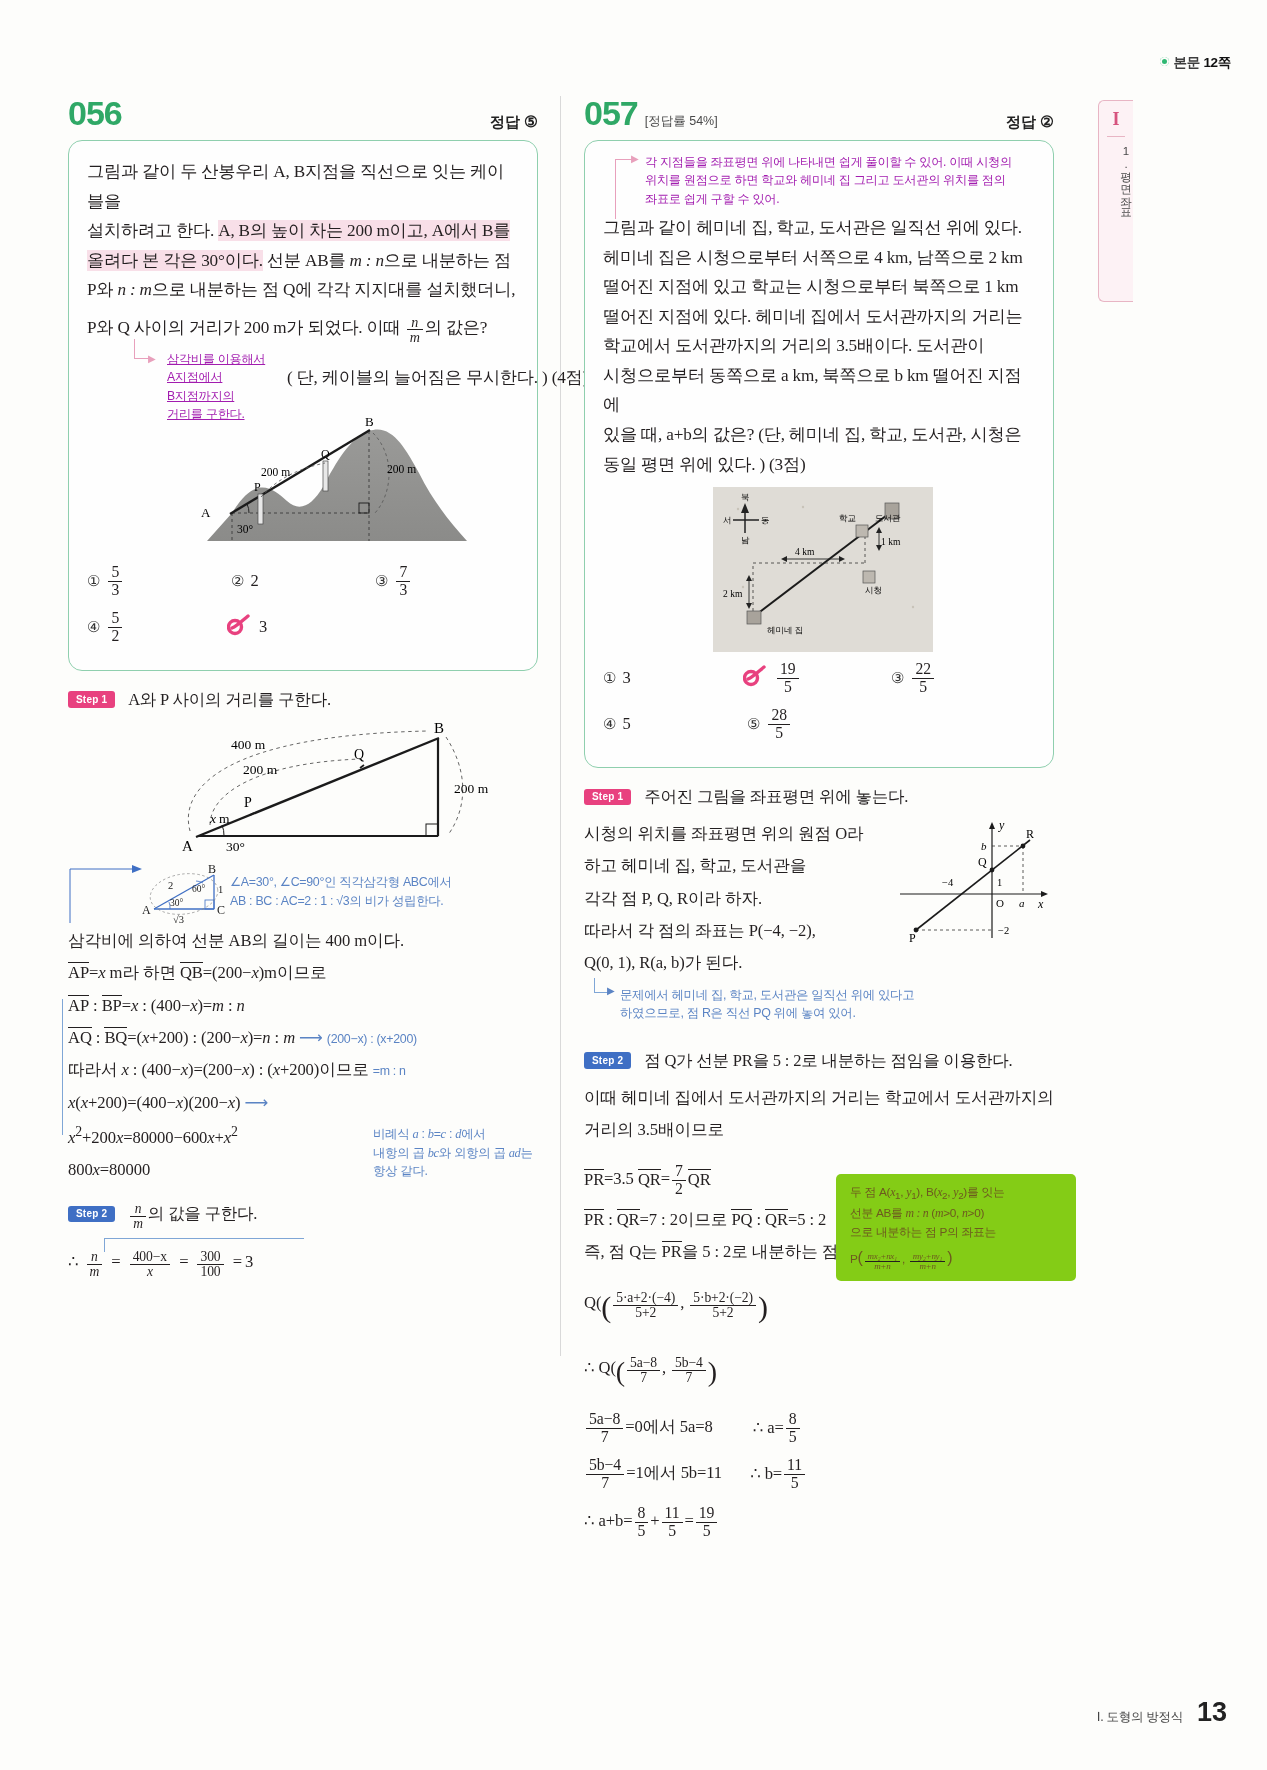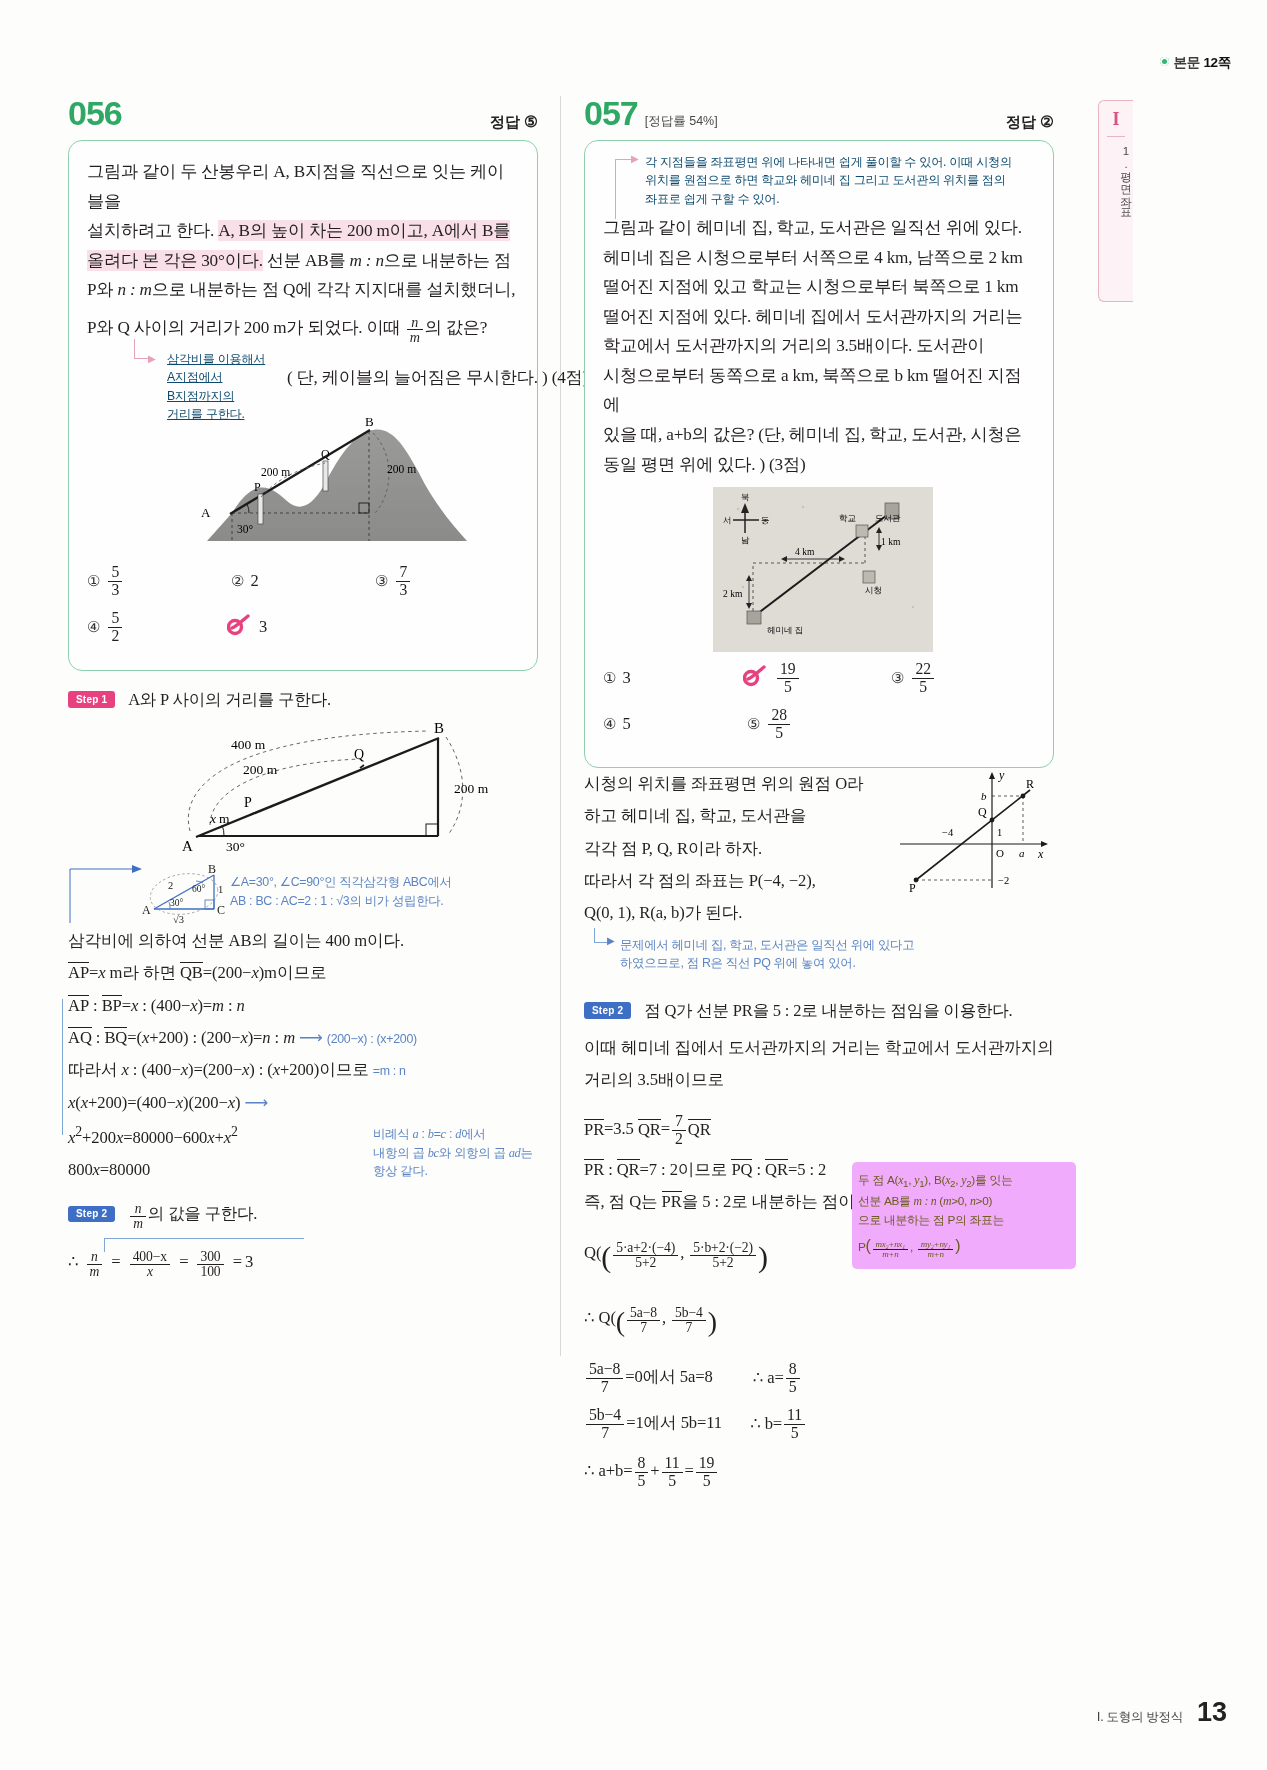--- a/index.html
+++ b/index.html
@@ -86,21 +86,21 @@
   .ital { font-style:italic; font-family:"Liberation Serif", serif; }
 
   
   .fr { display:inline-block; text-align:center; vertical-align:-0.55em; line-height:1.05; margin:0 2px; }
   .fr .n { display:block; font-size:0.82em; padding:0 3px; }
   .fr .d { display:block; font-size:0.82em; border-top:1.1px solid #231f20; padding:0 3px; }
   .fr.big .n, .fr.big .d { font-size:0.95em; }
 
   
   .anno {
-    color:#0c4a6e; font-family:"Liberation Sans", sans-serif;
+    color:#a21caf; font-family:"Liberation Sans", sans-serif;
     font-size:12.2px; line-height:1.5; letter-spacing:-0.3px;
   }
 
   
   .choices { margin-top:14px; font-size:16.5px; }
   .ch-row { display:flex; align-items:center; margin-bottom:12px; }
   .ch { width:33.33%; display:flex; align-items:center; gap:6px; }
   .cnum { font-size:15px; color:#333; }
   .pickmark { position:relative; display:inline-block; width:22px; height:20px; }
   .pickmark svg { position:absolute; left:-4px; top:-3px; }
@@ -120,23 +120,23 @@
   .sol { font-size:16.6px; line-height:1.95; letter-spacing:-0.1px; }
   .sol .ovl { border-top:1.1px solid #231f20; display:inline-block; padding-top:0px; line-height:1.15; }
   .note-blue {
     color:#5b84c4; font-family:"Liberation Sans", sans-serif;
     font-size:12.4px; line-height:1.5; letter-spacing:-0.3px;
   }
   .note-blue .it { font-style:italic; font-family:"Liberation Serif", serif; }
 
   
   .memo {
-    background:#f0abfc; border-radius:5px; padding:9px 6px;
+    background:#84cc16; border-radius:5px; padding:9px 14px;
     color:#6d5a1f; font-family:"Liberation Sans", sans-serif;
-    font-size:11.8px; line-height:1.62; letter-spacing:-0.3px;margin-top:38px;
+    font-size:11.8px; line-height:1.62; letter-spacing:-0.3px;
   }
   .memo .it { font-style:italic; font-family:"Liberation Serif", serif; }
 
   
   .mtn-wrap { position:relative; height:125px; margin-top:4px; }
 
   
   .footer {
     position:absolute; right:40px; bottom:42px;
     display:flex; align-items:baseline; gap:14px;
@@ -505,20 +505,24 @@
             <span class="fr big">
                 <span class="n">28</span>
                 <span class="d">5</span>
               </span>
           </div>
           <div class="ch"></div>
         </div>
       </div>
     </div>
 
+    <div class="step-line">
+      <span class="step step1">Step 1</span>
+      <span class="txt">주어진 그림을 좌표평면 위에 놓는다.</span>
+    </div>
 
     <div style="position:relative;">
       <div class="sol" style="width:300px;">
         <div>시청의 위치를 좌표평면 위의 원점 O라</div>
         <div>하고 헤미네 집, 학교, 도서관을</div>
         <div>각각 점 P, Q, R이라 하자.</div>
         <div>따라서 각 점의 좌표는 P(−4, −2),</div>
         <div>Q(0, 1), R(a, b)가 된다.</div>
       </div>
 

